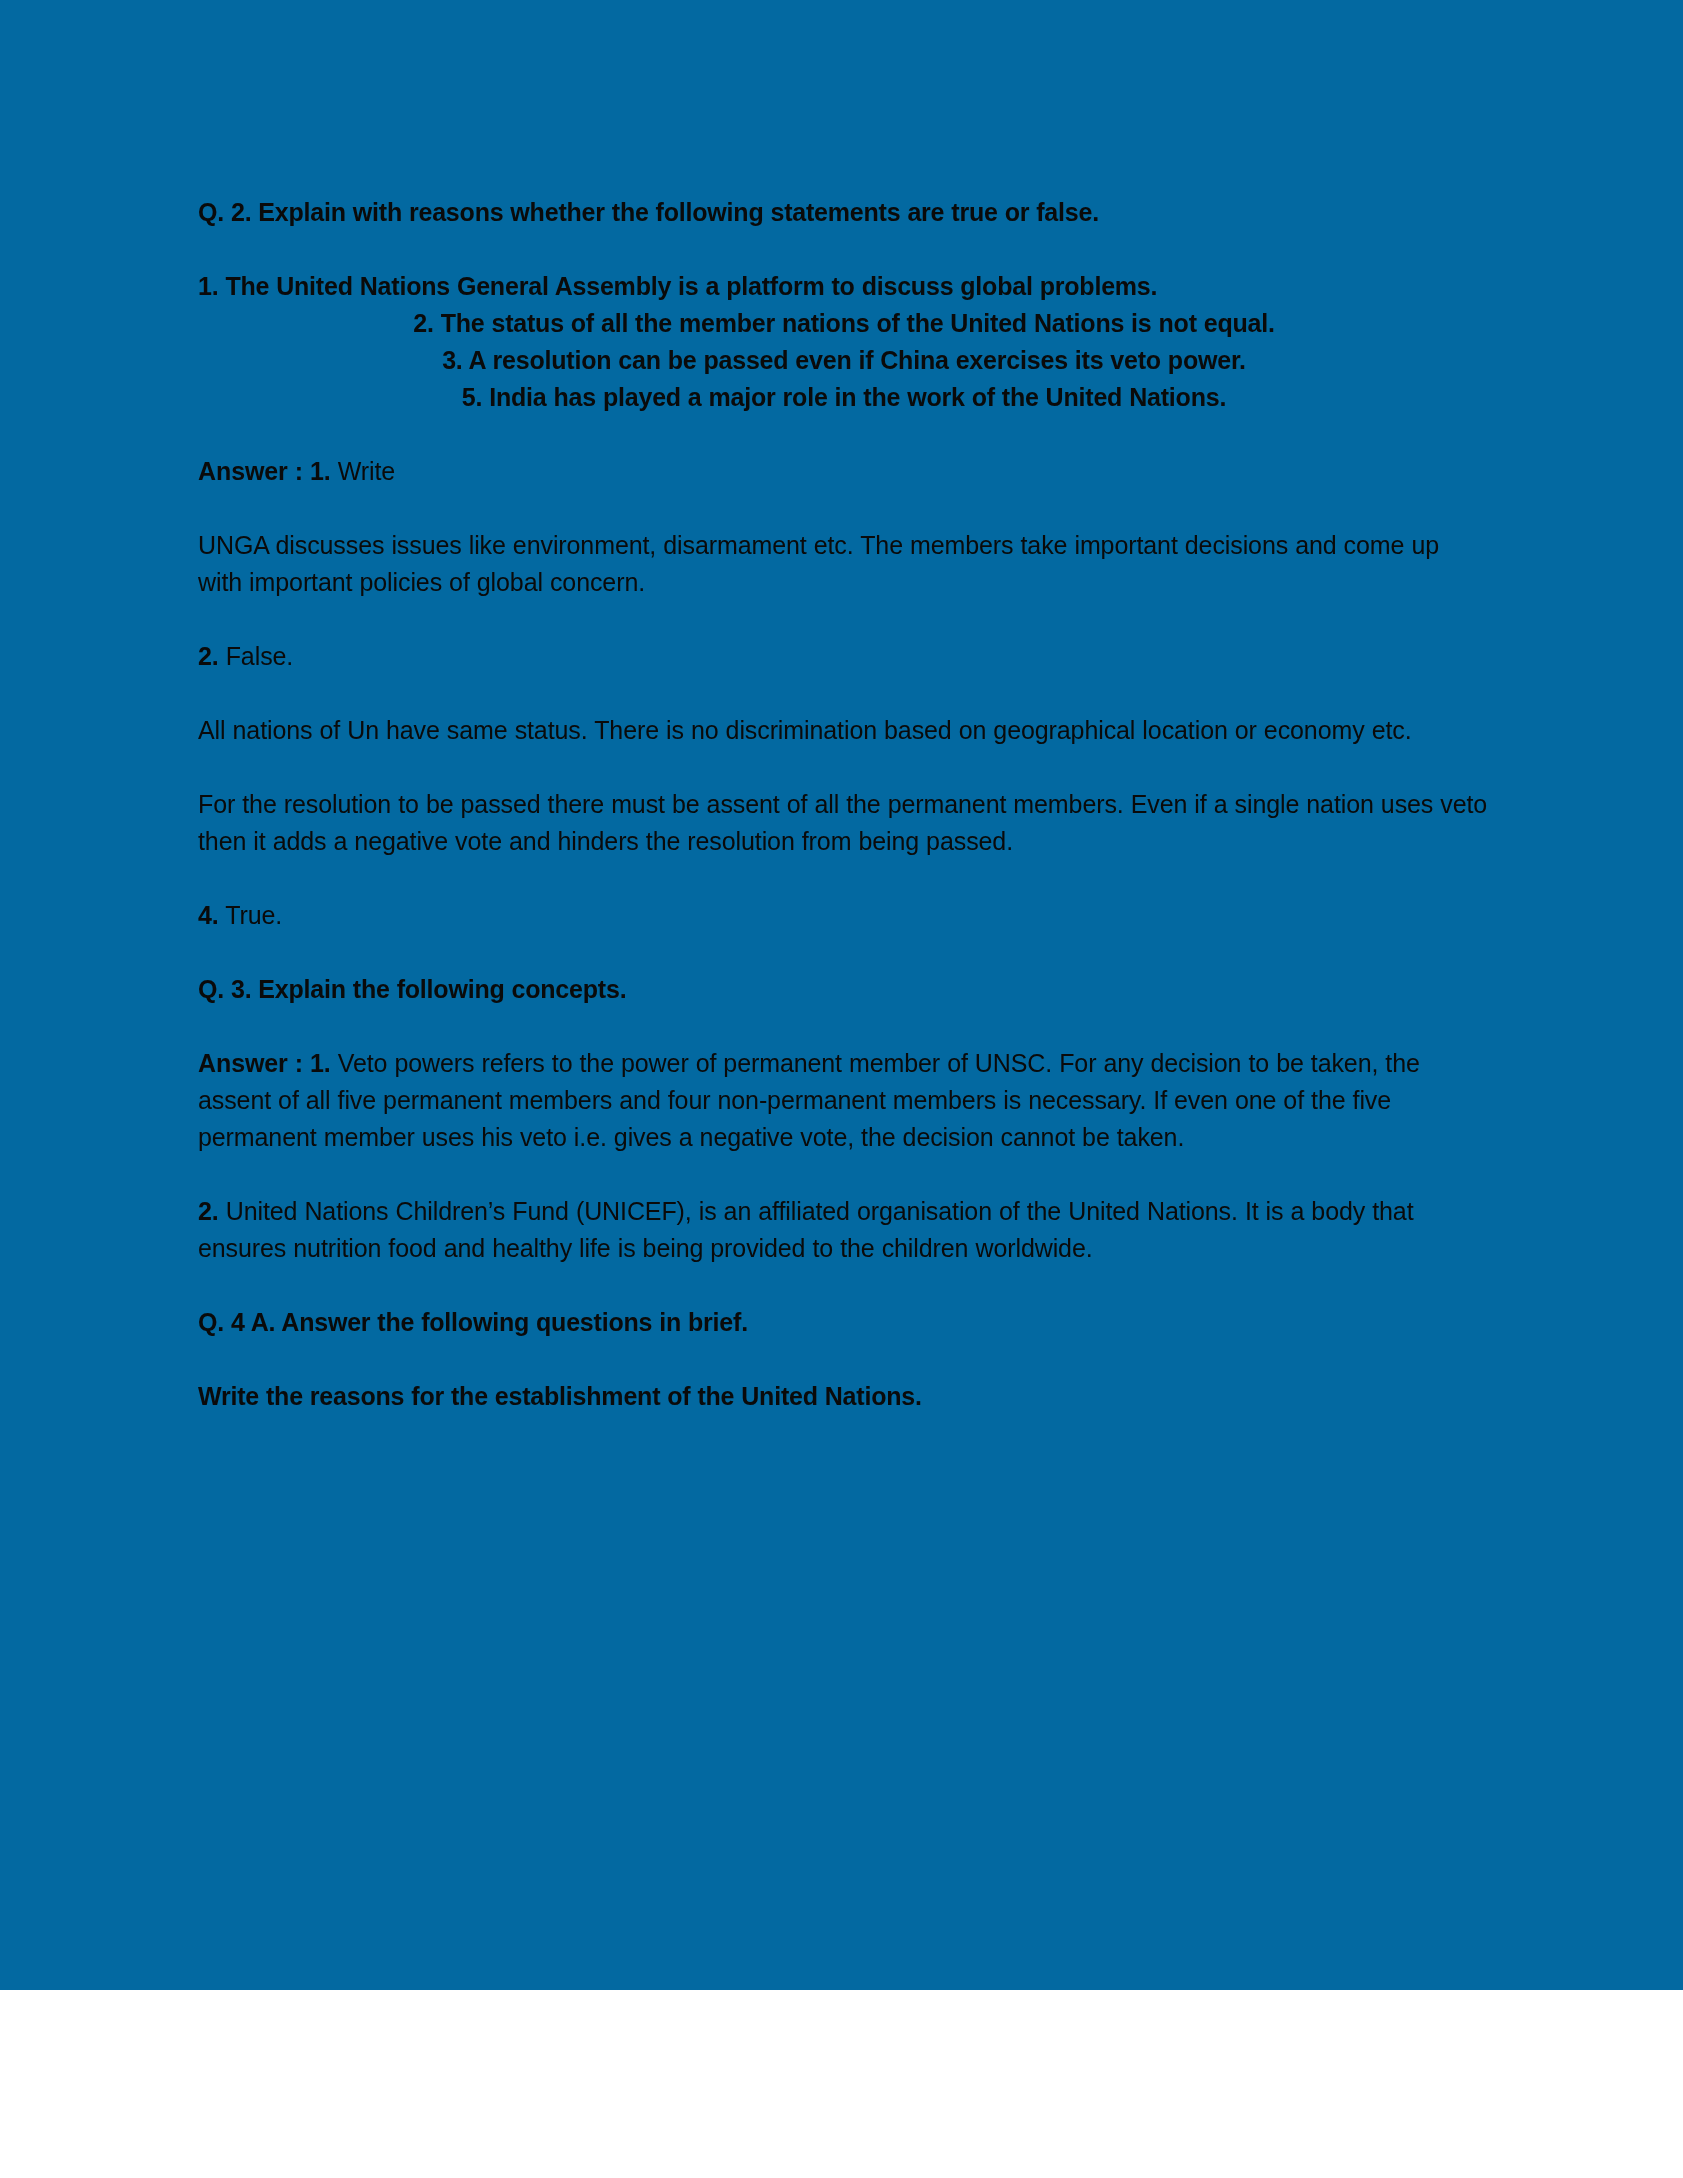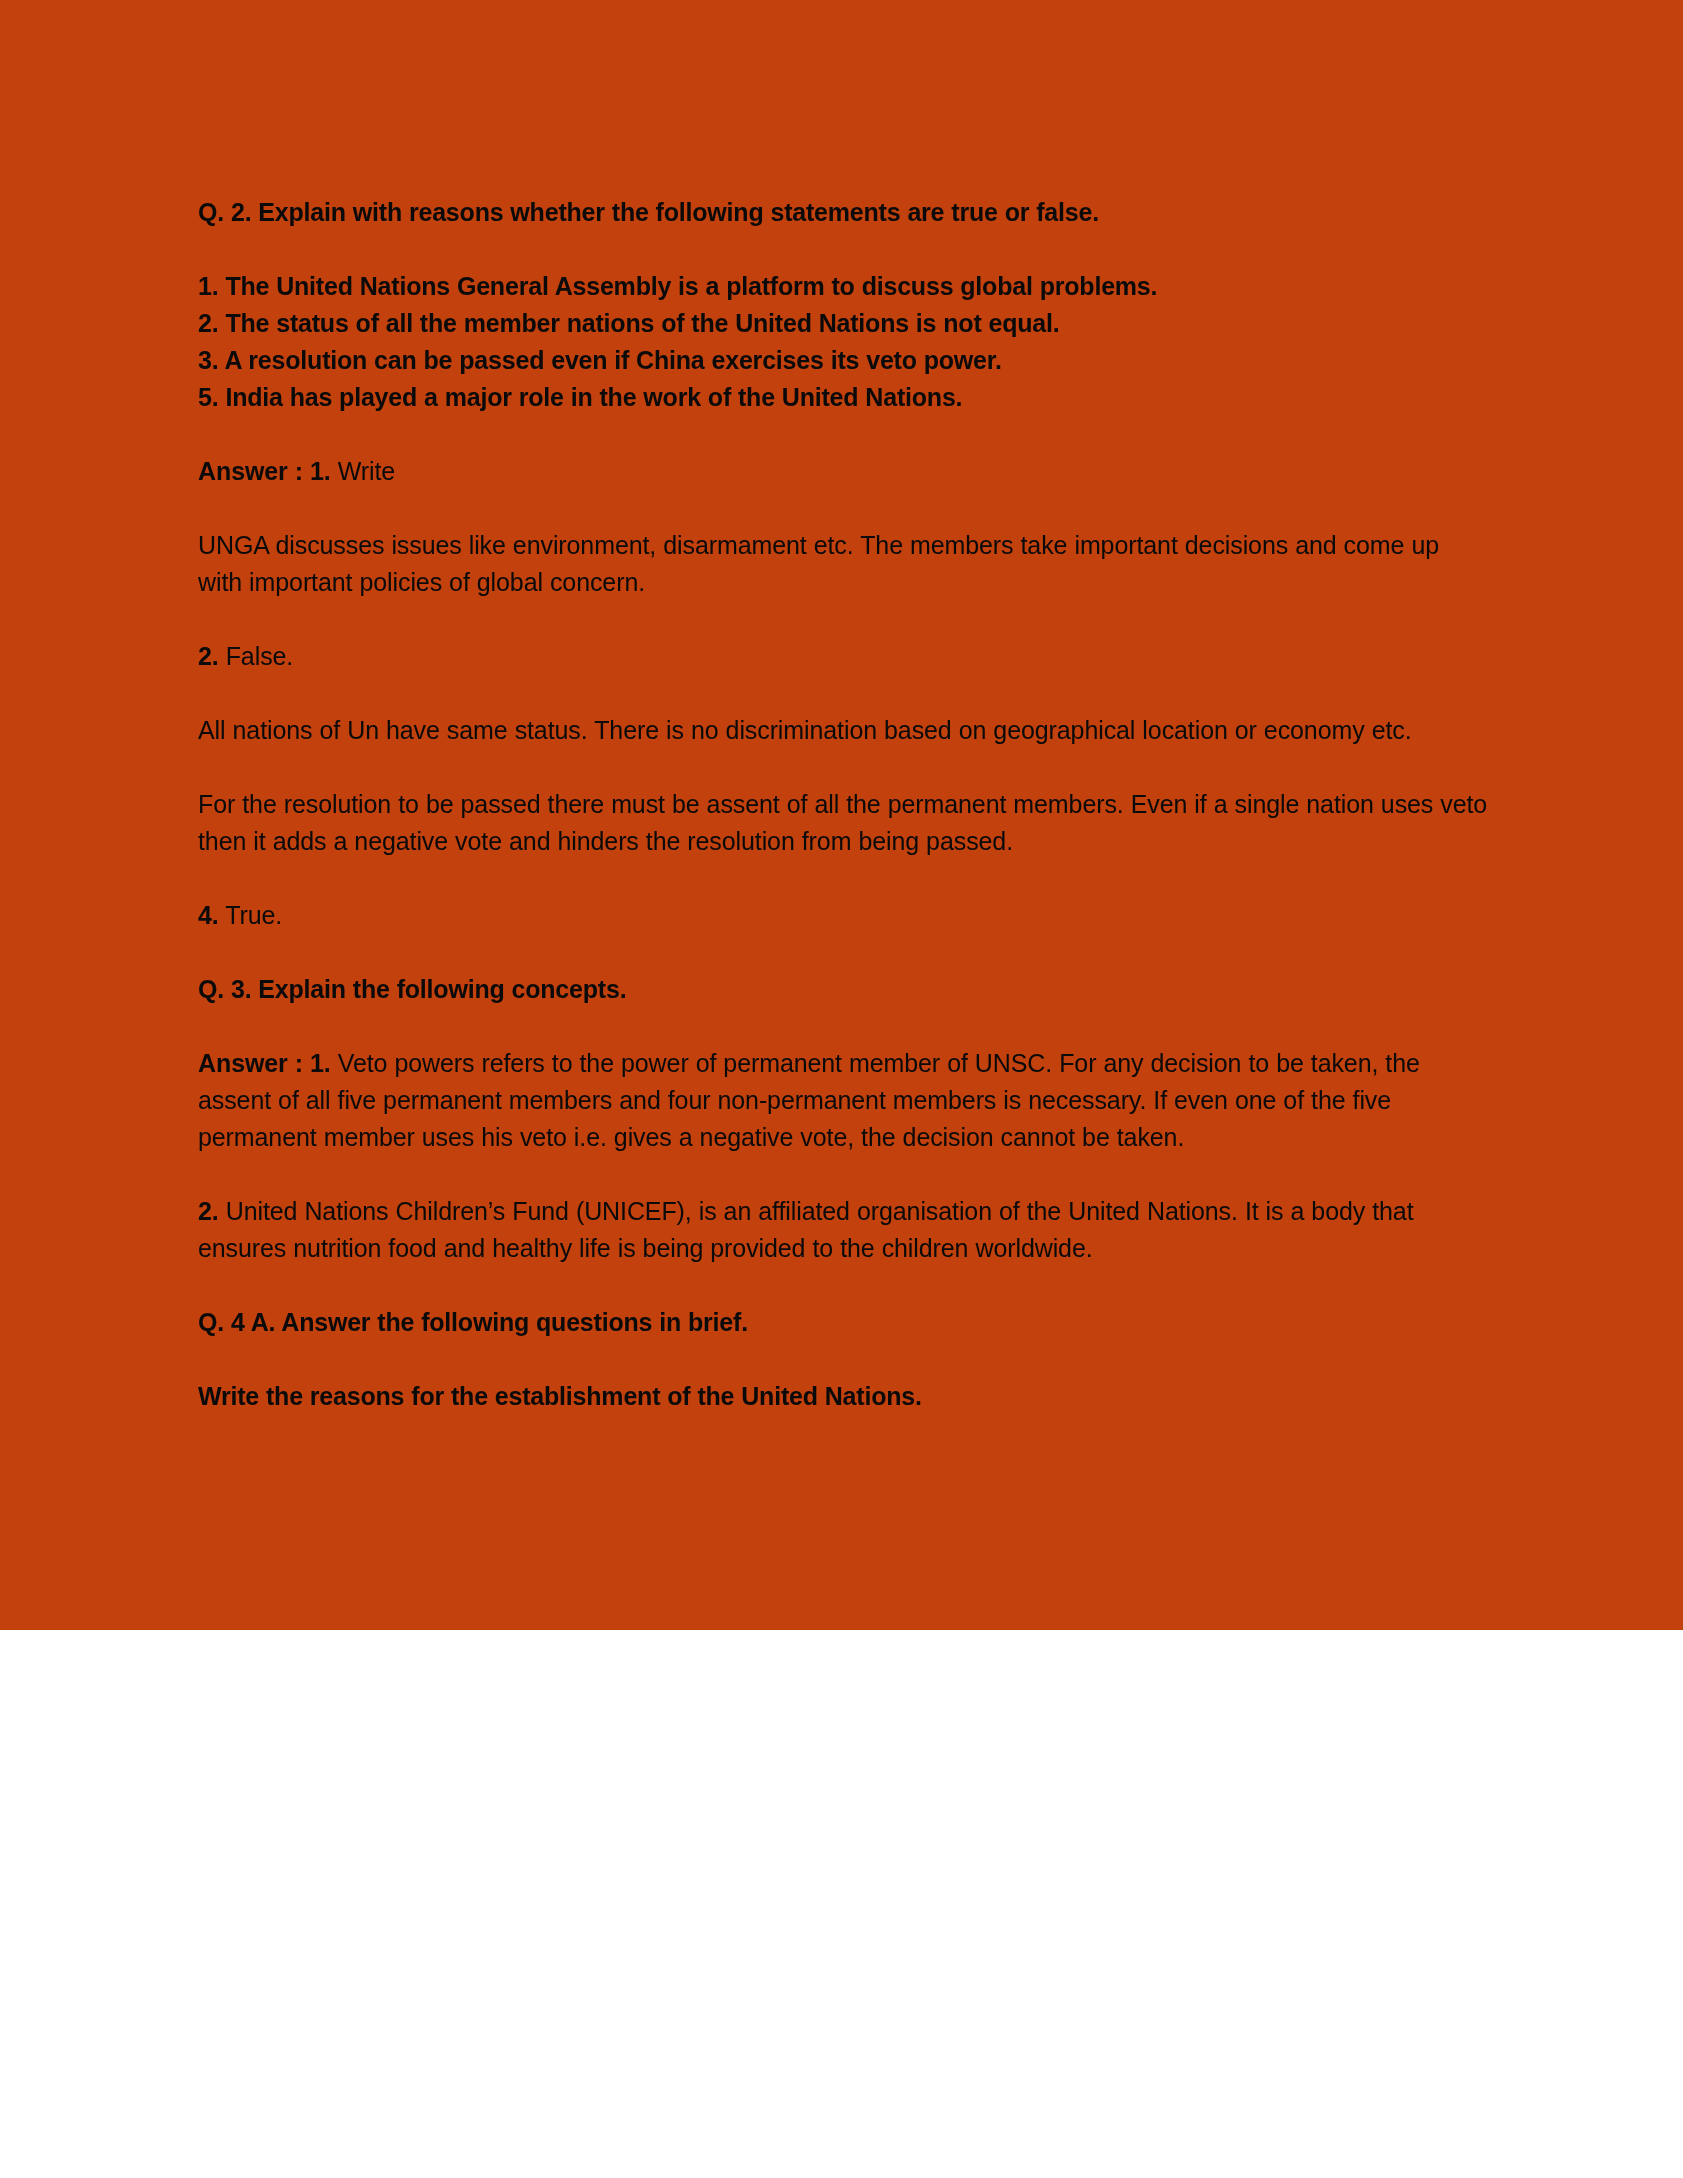--- a/index.html
+++ b/index.html
@@ -13,22 +13,22 @@
     width: 1683px;
     height: 2178px;
     font-family: "Liberation Sans", "DejaVu Sans", sans-serif;
     color: #0a0a0a;
     -webkit-font-smoothing: antialiased;
   }
 
   .page {
     position: relative;
     width: 1683px;
-    height: 1630px;
-    background: #c2410c;
+    height: 1990px;
+    background: #0369a1;
     box-sizing: border-box;
     padding: 194px 198px 0 198px;
   }
 
   .doc-body {
     width: 1292px;
   }
 
   
   .block {
@@ -40,20 +40,21 @@
   }
 
   .block.bold {
     font-weight: bold;
     letter-spacing: -0.2px;
   }
 
   
   .tight-group .block + .block {
     margin-top: 0;
+    text-align: center;
   }
 
   .gap-lg { margin-top: 37px; }
 
   .lead {
     font-weight: bold;
   }
 
   .answer-para {
     font-weight: normal;

